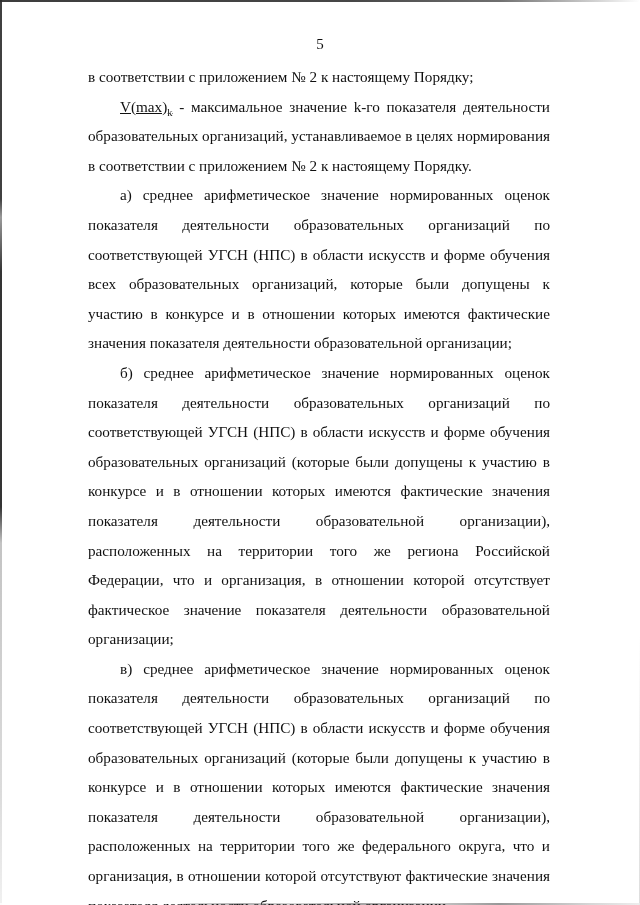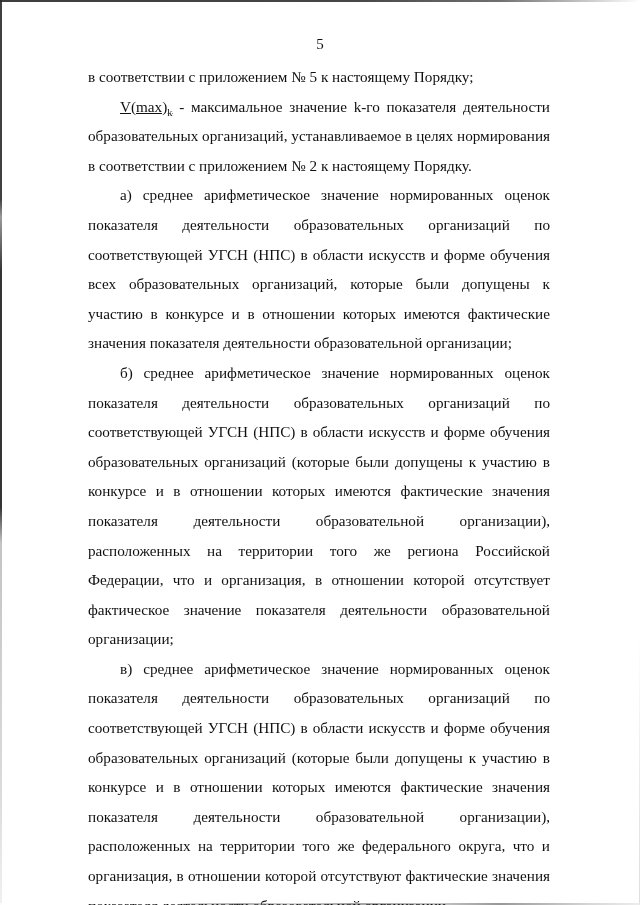--- a/index.html
+++ b/index.html
@@ -111,21 +111,21 @@
 
   <div class="scan-edge-top"></div>
   <div class="scan-edge-left"></div>
   <div class="scan-edge-right"></div>
   <div class="scan-edge-bottom"></div>
 
   <div class="page-number">5</div>
 
   <div class="body-text">
 
-    <p class="para nostretch">в соответствии с приложением № 5 к настоящему Порядку;</p>
+    <p class="para nostretch">в соответствии с приложением № 2 к настоящему Порядку;</p>
 
     <p class="para indent nostretch"><span class="vmax"><span>V(max)</span><sub class="k">k</sub></span><span> - максимальное значение k-го показателя деятельности образовательных организаций, устанавливаемое в целях нормирования в соответствии с приложением № 2 к настоящему Порядку.</span></p>
 
 
     <p class="para indent nostretch">а) среднее арифметическое значение нормированных оценок показателя деятельности образовательных организаций по соответствующей УГСН (НПС) в области искусств и форме обучения всех образовательных организаций, которые были допущены к участию в конкурсе и в отношении которых имеются фактические значения показателя деятельности образовательной организации;</p>
 
     <p class="para indent nostretch">б) среднее арифметическое значение нормированных оценок показателя деятельности образовательных организаций по соответствующей УГСН (НПС) в области искусств и форме обучения образовательных организаций (которые были допущены к участию в конкурсе и в отношении которых имеются фактические значения показателя деятельности образовательной организации), расположенных на территории того же региона Российской Федерации, что и организация, в отношении которой отсутствует фактическое значение показателя деятельности образовательной организации;</p>
 
     <p class="para indent nostretch">в) среднее арифметическое значение нормированных оценок показателя деятельности образовательных организаций по соответствующей УГСН (НПС) в области искусств и форме обучения образовательных организаций (которые были допущены к участию в конкурсе и в отношении которых имеются фактические значения показателя деятельности образовательной организации), расположенных на территории того же федерального округа, что и организация, в отношении которой отсутствуют фактические значения показателя деятельности образовательной организации.</p>
 

